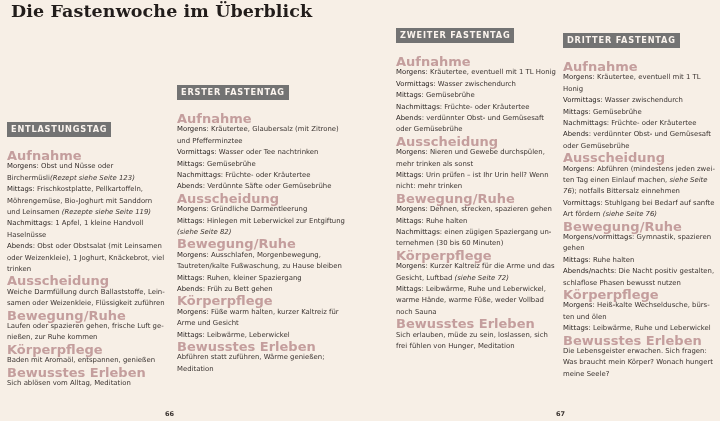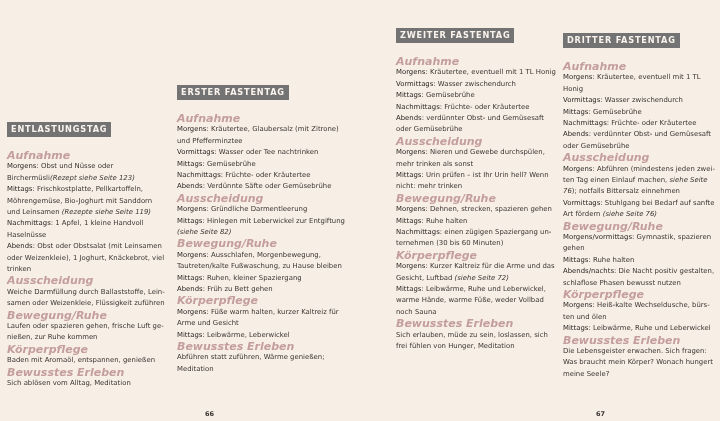--- a/index.html
+++ b/index.html
@@ -39,44 +39,44 @@
     background: #737373;
     color: #fbf4ee;
     font-weight: bold;
     font-size: 8.2px;
     letter-spacing: 0.8px;
     padding: 2px 4px 2px 4px;
     line-height: 11px;
     margin-bottom: 13px;
   }
   .section-label {
-    font-size: 11px; line-height: 11px;
+    font-size: 13px; line-height: 11px;
     color: #c49e9d;
     font-weight: bold;
     height: 11.4px;
-    font-style: italic;
   }
   .entry {
     font-size: 6.9px; line-height: 11.4px;
     color: #3b3431;
   }
   .entry b { font-weight: normal; color: #2a2422; }
   .entry i { font-style: italic; }
 
   .page-num {
     position: absolute; top: 410px;
-    font-size: 6.5px; font-weight: bold; color: #3b3431; margin-left: 40px;
+    font-size: 6.5px; font-weight: bold; color: #3b3431;
   }
   .page-num-left { left: 165px; }
   .page-num-right { left: 556px; }
 </style>
 </head>
 <body>
 
 <div class="page page-left">
+  <h1 class="title">Die Fastenwoche im Überblick</h1>
   <div class="col col-1"><div class="badge">ENTLASTUNGSTAG</div><div class="section-label">Aufnahme</div><div class="entry"><b>Morgens:</b><span> Obst und Nüsse oder Birchermüsli</span><i>(Rezept siehe Seite 123)</i></div><div class="entry"><b>Mittags:</b><span> Frischkostplatte, Pellkartoffeln, Möhrengemüse, Bio-Joghurt mit Sanddorn und Leinsamen </span><i>(Rezepte siehe Seite 119)</i></div><div class="entry"><b>Nachmittags:</b><span> 1 Apfel, 1 kleine Handvoll Haselnüsse</span></div><div class="entry"><b>Abends:</b><span> Obst oder Obstsalat (mit Leinsamen oder Weizenkleie), 1 Joghurt, Knäckebrot, viel trinken</span></div><div class="section-label">Ausscheidung</div><div class="entry"><span>Weiche Darmfüllung durch Ballaststoffe, Lein-samen oder Weizenkleie, Flüssigkeit zuführen</span></div><div class="section-label">Bewegung/Ruhe</div><div class="entry"><span>Laufen oder spazieren gehen, frische Luft ge-nießen, zur Ruhe kommen</span></div><div class="section-label">Körperpflege</div><div class="entry"><span>Baden mit Aromaöl, entspannen, genießen</span></div><div class="section-label">Bewusstes Erleben</div><div class="entry"><span>Sich ablösen vom Alltag, Meditation</span></div></div>
   <div class="col col-2"><div class="badge">ERSTER FASTENTAG</div><div class="section-label">Aufnahme</div><div class="entry"><b>Morgens:</b><span> Kräutertee, Glaubersalz (mit Zitrone) und Pfefferminztee</span></div><div class="entry"><b>Vormittags:</b><span> Wasser oder Tee nachtrinken</span></div><div class="entry"><b>Mittags:</b><span> Gemüsebrühe</span></div><div class="entry"><b>Nachmittags:</b><span> Früchte- oder Kräutertee</span></div><div class="entry"><b>Abends:</b><span> Verdünnte Säfte oder Gemüsebrühe</span></div><div class="section-label">Ausscheidung</div><div class="entry"><b>Morgens</b><span>: Gründliche Darmentleerung</span></div><div class="entry"><b>Mittags:</b><span> Hinlegen mit Leberwickel zur Entgiftung </span><i>(siehe Seite 82)</i></div><div class="section-label">Bewegung/Ruhe</div><div class="entry"><b>Morgens:</b><span> Ausschlafen, Morgenbewegung, Tautreten/kalte Fußwaschung, zu Hause bleiben</span></div><div class="entry"><b>Mittags:</b><span> Ruhen, kleiner Spaziergang</span></div><div class="entry"><b>Abends:</b><span> Früh zu Bett gehen</span></div><div class="section-label">Körperpflege</div><div class="entry"><b>Morgens:</b><span> Füße warm halten, kurzer Kaltreiz für Arme und Gesicht</span></div><div class="entry"><b>Mittags:</b><span> Leibwärme, Leberwickel</span></div><div class="section-label">Bewusstes Erleben</div><div class="entry"><span>Abführen statt zuführen, Wärme genießen; Meditation</span></div></div>
   <div class="page-num page-num-left">66</div>
 </div>
 
 <div class="page page-right">
   <div class="page-num page-num-right" style="left:196px">67</div>
 </div>
 <div class="col col-3"><div class="badge">ZWEITER FASTENTAG</div><div class="section-label">Aufnahme</div><div class="entry"><b>Morgens:</b><span> Kräutertee, eventuell mit 1 TL Honig</span></div><div class="entry"><b>Vormittags:</b><span> Wasser zwischendurch</span></div><div class="entry"><b>Mittags:</b><span> Gemüsebrühe</span></div><div class="entry"><b>Nachmittags:</b><span> Früchte- oder Kräutertee</span></div><div class="entry"><b>Abends:</b><span> verdünnter Obst- und Gemüsesaft oder Gemüsebrühe</span></div><div class="section-label">Ausscheidung</div><div class="entry"><b>Morgens:</b><span> Nieren und Gewebe durchspülen, mehr trinken als sonst</span></div><div class="entry"><b>Mittags:</b><span> Urin prüfen – ist Ihr Urin hell? Wenn nicht: mehr trinken</span></div><div class="section-label">Bewegung/Ruhe</div><div class="entry"><b>Morgens:</b><span> Dehnen, strecken, spazieren gehen</span></div><div class="entry"><b>Mittags:</b><span> Ruhe halten</span></div><div class="entry"><b>Nachmittags:</b><span> einen zügigen Spaziergang un-ternehmen (30 bis 60 Minuten)</span></div><div class="section-label">Körperpflege</div><div class="entry"><b>Morgens:</b><span> Kurzer Kaltreiz für die Arme und das Gesicht, Luftbad </span><i>(siehe Seite 72)</i></div><div class="entry"><b>Mittags:</b><span> Leibwärme, Ruhe und Leberwickel, warme Hände, warme Füße, weder Vollbad noch Sauna</span></div><div class="section-label">Bewusstes Erleben</div><div class="entry"><span>Sich erlauben, müde zu sein, loslassen, sich frei fühlen von Hunger, Meditation</span></div></div>
 <div class="col col-4"><div class="badge">DRITTER FASTENTAG</div><div class="section-label">Aufnahme</div><div class="entry"><b>Morgens:</b><span> Kräutertee, eventuell mit 1 TL Honig</span></div><div class="entry"><b>Vormittags:</b><span> Wasser zwischendurch</span></div><div class="entry"><b>Mittags:</b><span> Gemüsebrühe</span></div><div class="entry"><b>Nachmittags:</b><span> Früchte- oder Kräutertee</span></div><div class="entry"><b>Abends:</b><span> verdünnter Obst- und Gemüsesaft oder Gemüsebrühe</span></div><div class="section-label">Ausscheidung</div><div class="entry"><b>Morgens:</b><span> Abführen (mindestens jeden zwei-ten Tag einen Einlauf machen, </span><i>siehe Seite 76</i><span>); notfalls Bittersalz einnehmen</span></div><div class="entry"><b>Vormittags:</b><span> Stuhlgang bei Bedarf auf sanfte Art fördern </span><i>(siehe Seite 76)</i></div><div class="section-label">Bewegung/Ruhe</div><div class="entry"><b>Morgens/vormittags:</b><span> Gymnastik, spazieren gehen</span></div><div class="entry"><b>Mittags:</b><span> Ruhe halten</span></div><div class="entry"><b>Abends/nachts:</b><span> Die Nacht positiv gestalten, schlaflose Phasen bewusst nutzen</span></div><div class="section-label">Körperpflege</div><div class="entry"><b>Morgens:</b><span> Heiß-kalte Wechseldusche, bürs-ten und ölen</span></div><div class="entry"><b>Mittags:</b><span> Leibwärme, Ruhe und Leberwickel</span></div><div class="section-label">Bewusstes Erleben</div><div class="entry"><span>Die Lebensgeister erwachen. Sich fragen: Was braucht mein Körper? Wonach hungert meine Seele?</span></div></div>

